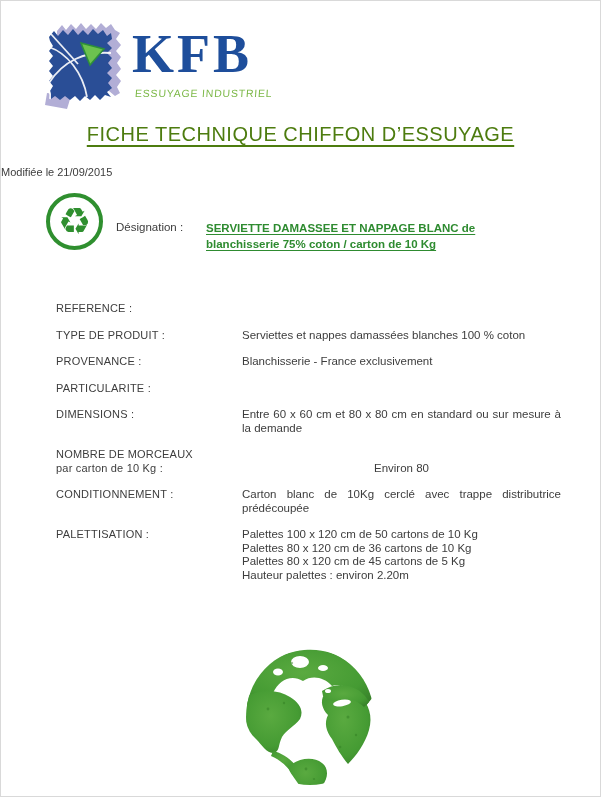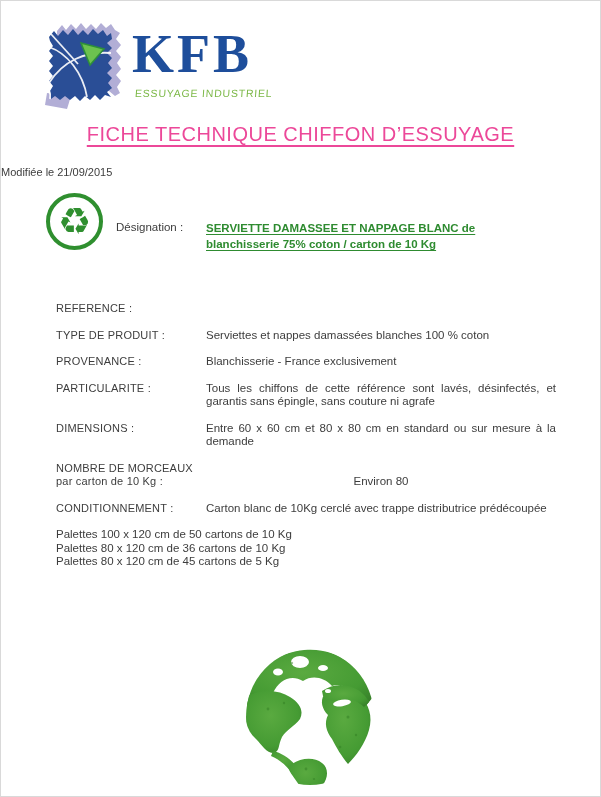--- a/index.html
+++ b/index.html
@@ -26,21 +26,21 @@
   .logo-tagline {
     position: absolute; left: 134px; top: 86px;
     font-size: 10.5px; letter-spacing: 0.8px;
     color: #7cb847; white-space: nowrap; transform: skewX(-4deg);
   }
 
   
   .doc-title {
     position: absolute; top: 122px; left: 0; width: 100%;
     text-align: center; font-size: 20px; font-weight: normal;
-    letter-spacing: 0.5px; color: #ec4899;
+    letter-spacing: 0.5px; color: #4d7c0f;
   }
   .doc-title span { text-decoration: underline; text-underline-offset: 4px; }
   .doc-modified {
     position: absolute; top: 165px; left: 0; width: 100%;
     font-size: 11px; color: #3d3d3d;
   }
 
   
   .recycle-badge {
     position: absolute; left: 45px; top: 192px;
@@ -53,21 +53,21 @@
   .designation { position: absolute; left: 115px; top: 219px; display: flex; width: 450px; }
   .designation .d-label { flex: 0 0 90px; font-size: 11.5px; padding-top: 1px; }
   .designation .d-value {
     font-size: 11.5px; font-weight: bold; line-height: 16px;
     color: #2e8b30; width: 355px;
   }
   .designation .d-value div { text-decoration: underline; text-underline-offset: 2px; }
 
   
   .specs { position: absolute; left: 55px; top: 301px; width: 505px; }
-  .spec-row { display: flex; margin-bottom: 13px; }
+  .spec-row { display: flex; margin-bottom: 13px; gap: 36px; }
   .spec-label {
     flex: 0 0 150px; font-size: 11px; line-height: 13.5px; letter-spacing: 0.2px;
   }
   .spec-value { width: 350px; font-size: 11.5px; line-height: 13.5px; }
   .spec-value.justify { text-align: justify; }
   .pal-group2 { margin-top: 13px; }
   .morceaux .spec-value { align-self: flex-end; text-align: center; }
 
   
   .globe { position: absolute; left: 243px; top: 646px; width: 132px; height: 151px; }
@@ -129,21 +129,20 @@
       <div class="spec-value">Serviettes et nappes damassées blanches 100 % coton</div>
     </div>
 
     <div class="spec-row">
       <div class="spec-label">PROVENANCE :</div>
       <div class="spec-value">Blanchisserie - France exclusivement</div>
     </div>
 
     <div class="spec-row">
       <div class="spec-label">PARTICULARITE :</div>
-      <div class="spec-value justify">Tous les chiffons de cette référence sont lavés, désinfectés, et garantis sans épingle, sans couture ni agrafe</div>
     </div>
 
     <div class="spec-row">
       <div class="spec-label">DIMENSIONS :</div>
       <div class="spec-value justify">Entre 60 x 60 cm et 80 x 80 cm en standard ou sur mesure à la demande</div>
     </div>
 
     <div class="spec-row morceaux">
       <div class="spec-label">
         <div>NOMBRE DE MORCEAUX</div>
@@ -151,24 +150,26 @@
       </div>
       <div class="spec-value">Environ 80</div>
     </div>
 
     <div class="spec-row">
       <div class="spec-label">CONDITIONNEMENT :</div>
       <div class="spec-value justify">Carton blanc de 10Kg cerclé avec trappe distributrice prédécoupée</div>
     </div>
 
     <div class="spec-row">
+      <div class="spec-label">PALETTISATION :</div>
       <div class="spec-value">
         <div>Palettes 100 x 120 cm de 50 cartons de 10 Kg</div>
         <div>Palettes 80 x 120 cm de 36 cartons de 10 Kg</div>
         <div>Palettes 80 x 120 cm de 45 cartons de 5 Kg</div>
+        <div>Hauteur palettes : environ 2.20m</div>
       </div>
     </div>
 
   </div>
 
   <svg class="globe" viewBox="0 0 132 151" xmlns="http://www.w3.org/2000/svg">
     <defs>
       <radialGradient id="gg" cx="45%" cy="40%" r="70%">
         <stop offset="0%" stop-color="#5aaa40"></stop>
         <stop offset="70%" stop-color="#459b33"></stop>

